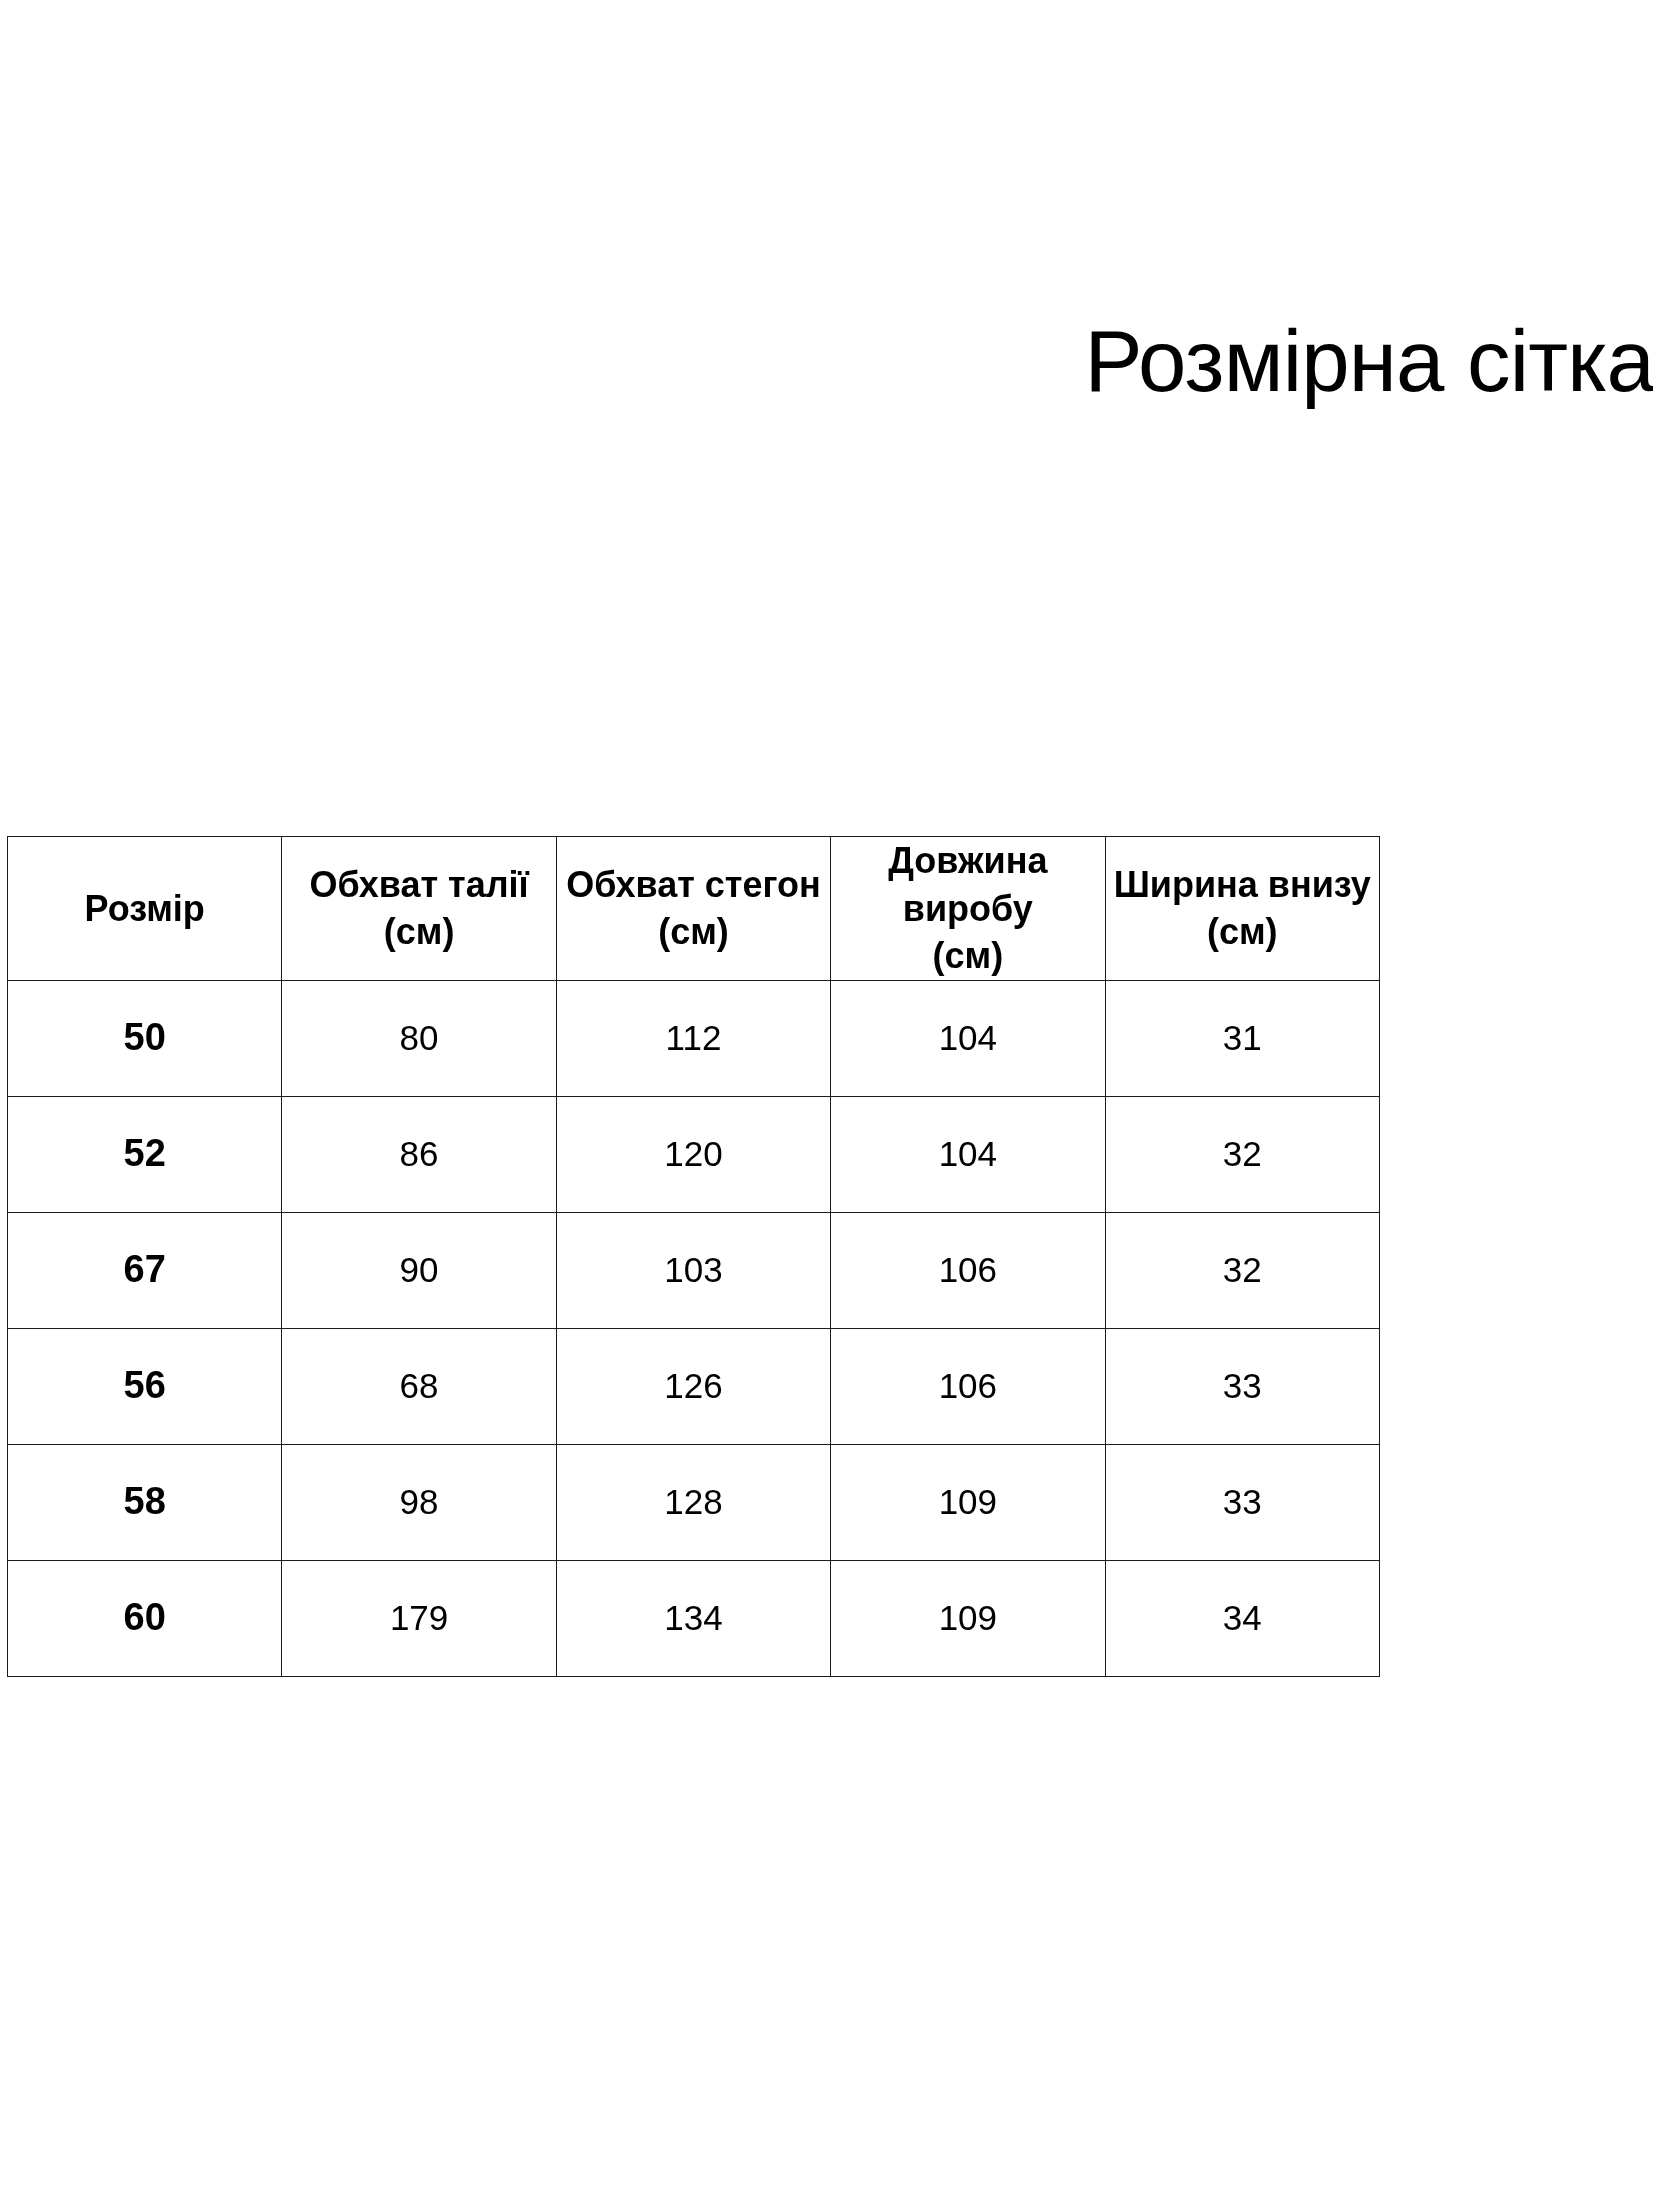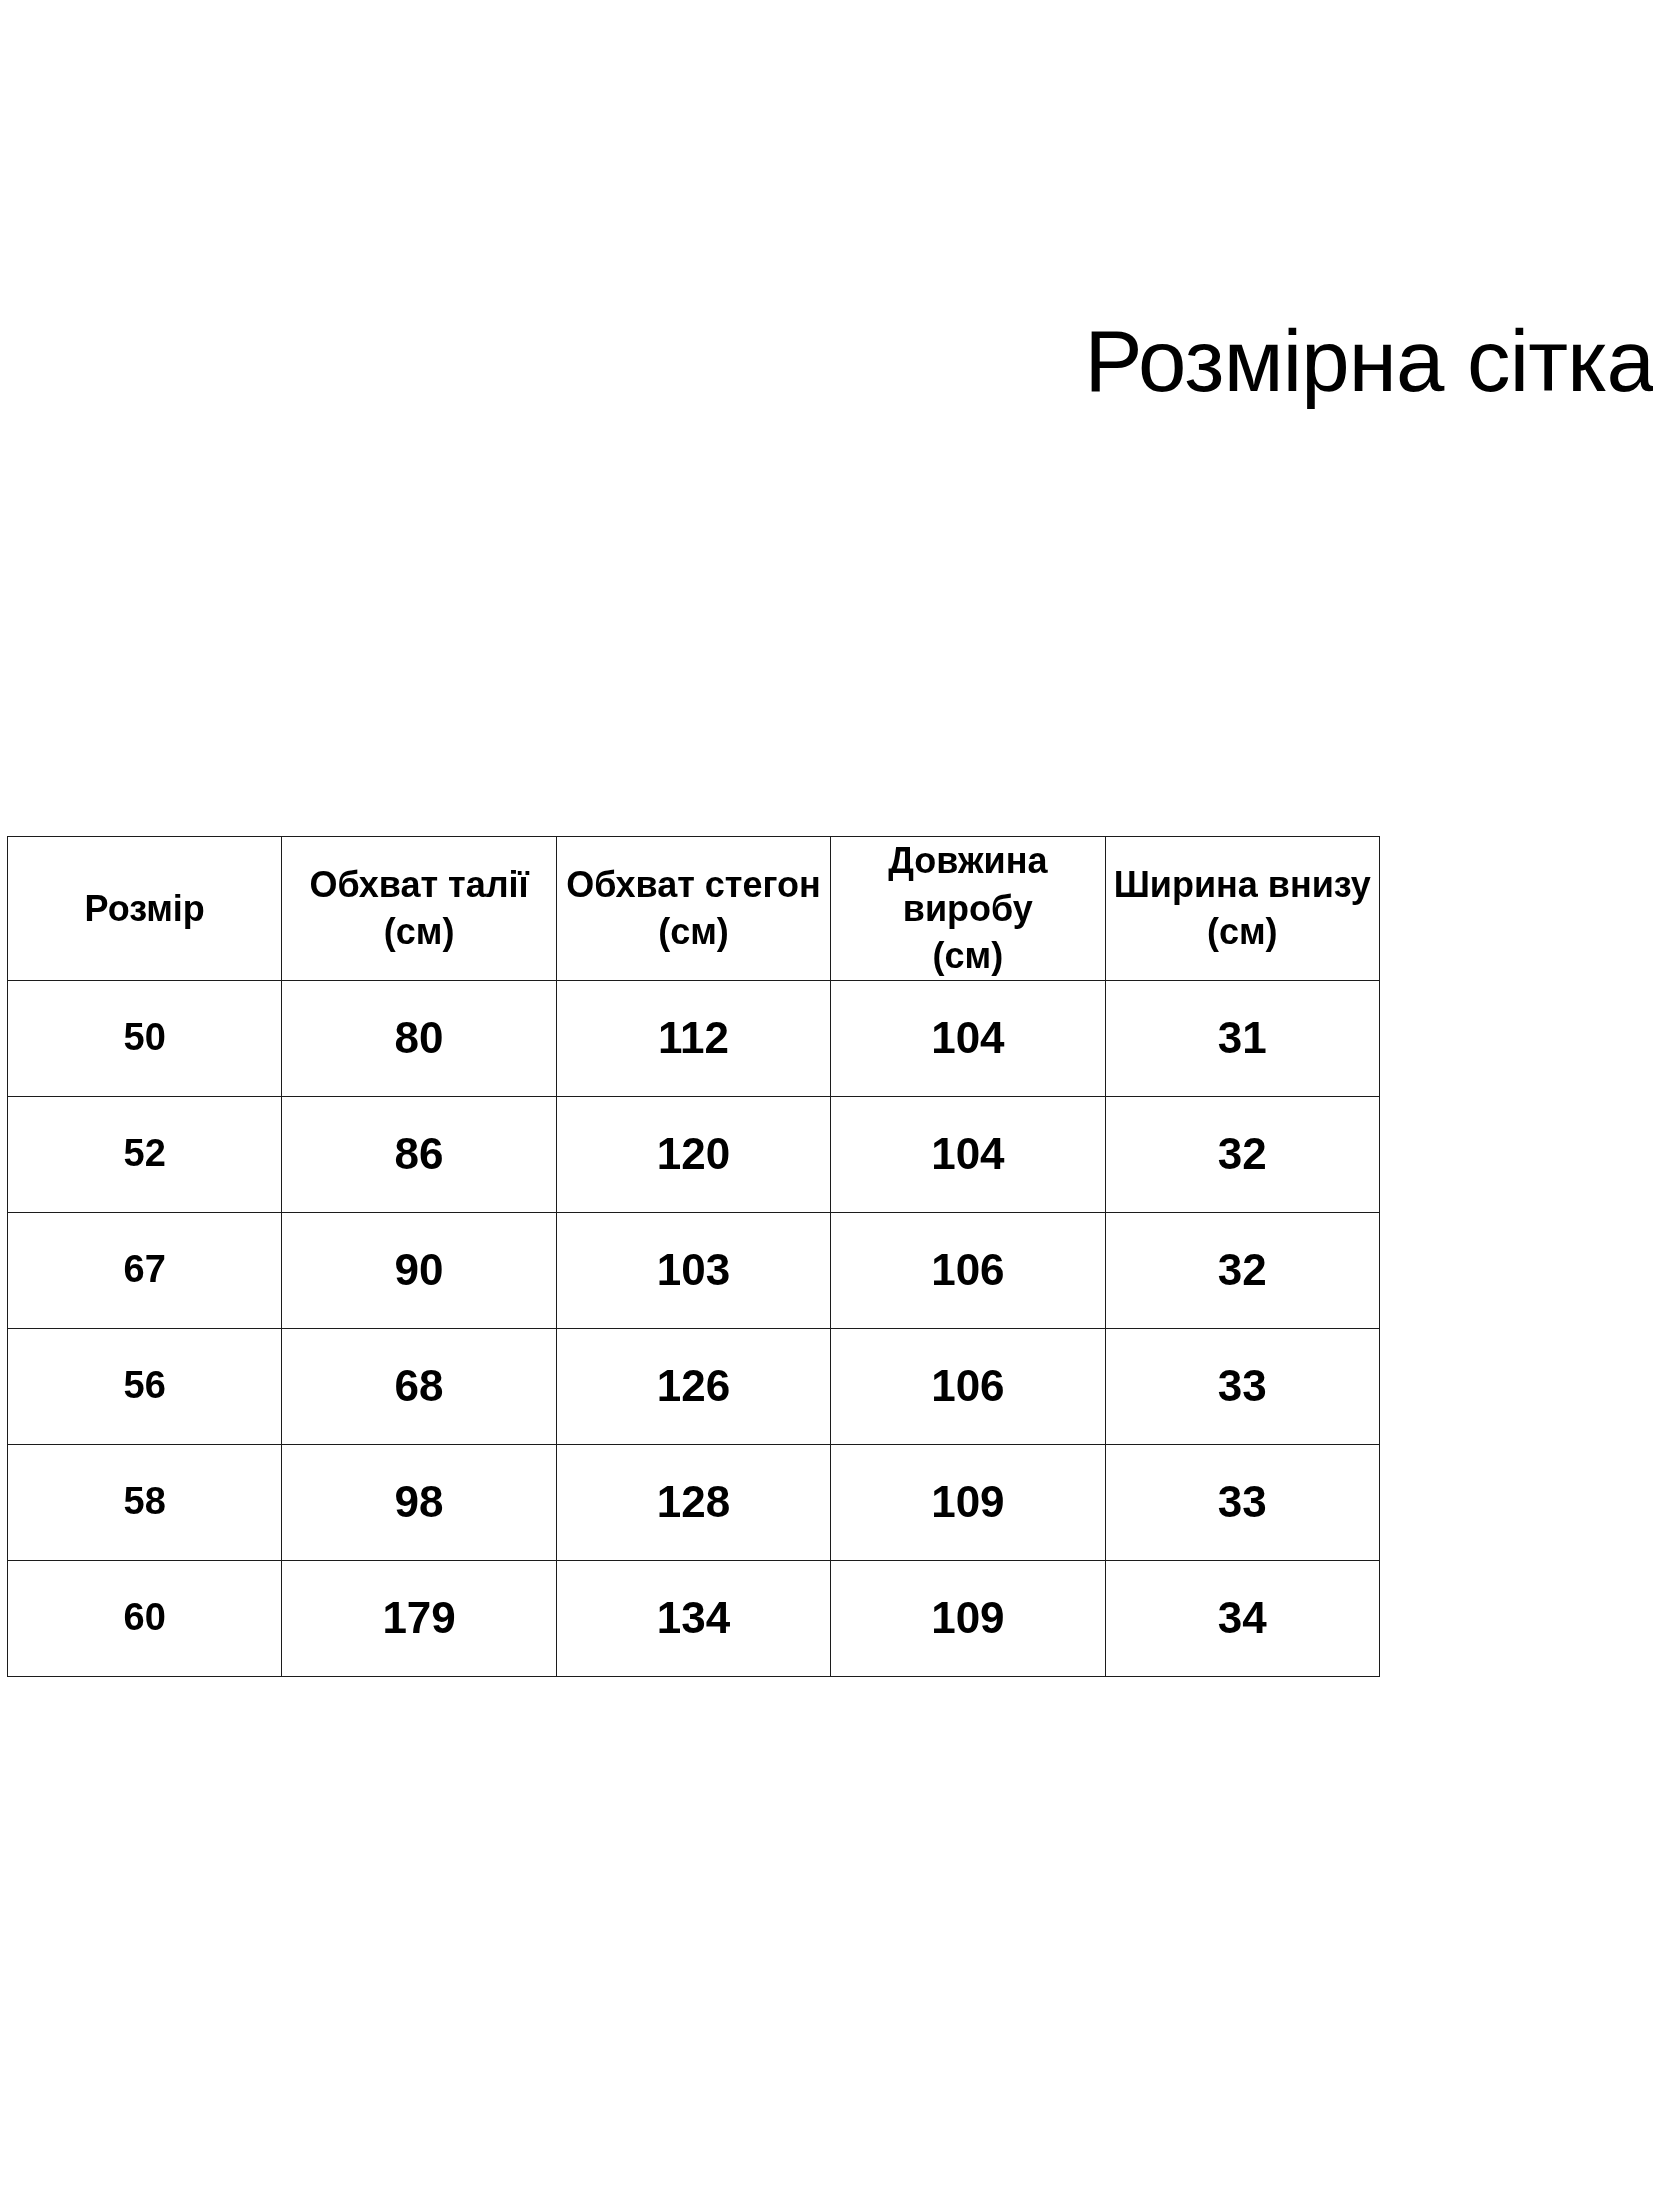--- a/index.html
+++ b/index.html
@@ -49,22 +49,22 @@
   }
   table.size-table col { width: 20%; }
   tr.header-row { height: 120px; }
   tr.data-row  { height: 116px; margin-top: 40px; }
   th.hcell {
     font-size: 36px;
     font-weight: 700;
     line-height: 1.32;
   }
   td.cell {
-    font-size: 44px;
-    font-weight: 700;
+    font-size: 35px;
+    font-weight: 400;
     line-height: 1.2;
   }
   td.cell.size-col {
     font-weight: 700;
     font-size: 38px;
   }
 </style>
 </head>
 <body>
 

